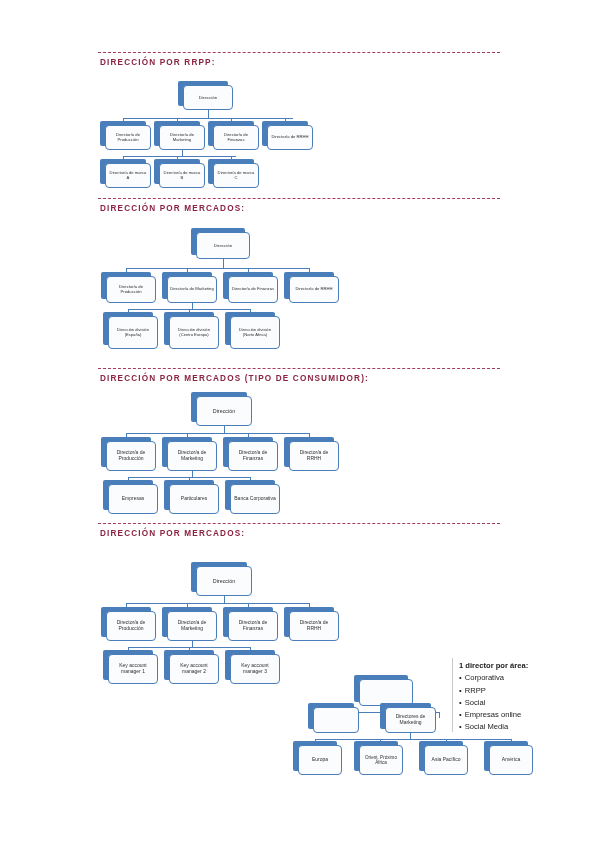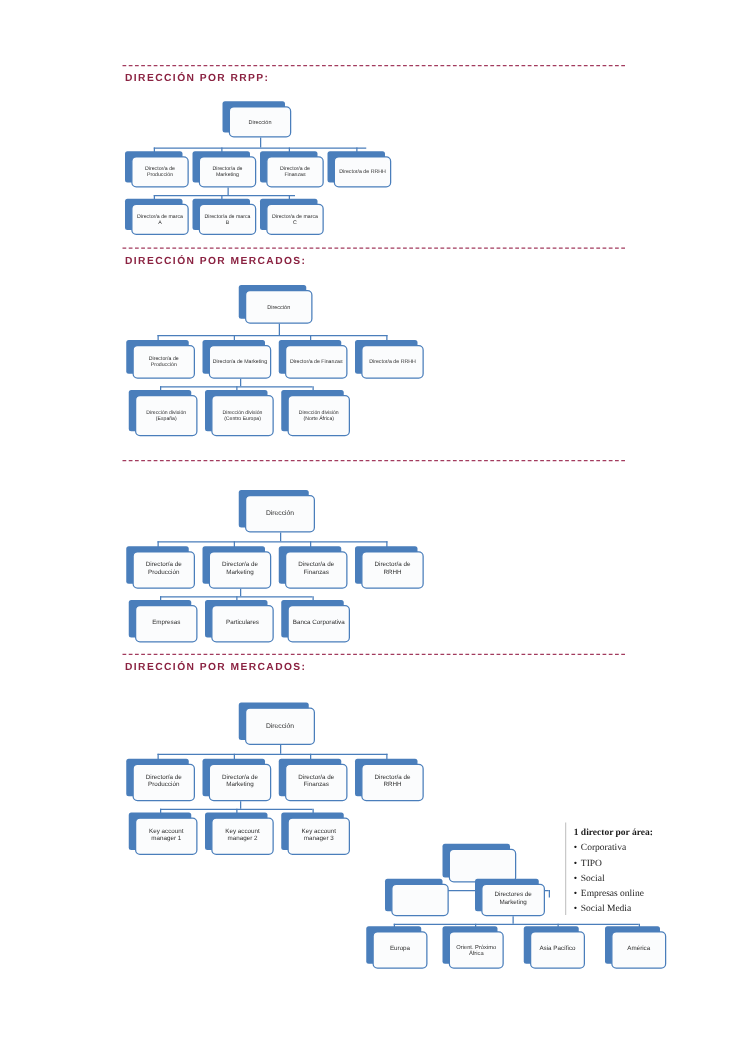--- a/index.html
+++ b/index.html
@@ -74,21 +74,20 @@
   }
   .ln.h { height: 1px; }
   .ln.v { width: 1px; }
 
   
   .note {
     position: absolute;
     font-size: 7.6px;
     color: #1a1a1a;
     line-height: 1.62;
-    font-family: Liberation Serif, serif;
   }
   .note .note-title { font-weight: bold; }
   .note ul { list-style: none; margin: 0; padding: 0; }
   .note li::before { content: "\2022"; margin-right: 3px; }
   .note-divider {
     position: absolute;
     border-left: 1px solid #c9c9c9;
     height: 74px;
   }
 </style>
@@ -213,20 +212,21 @@
         </div>
     </div>
     <div class="node" style="left:230px; top:316px; width:50px; height:33px;">
       <div class="face" style="font-size:4.1px;">
           <span>Dirección división (Norte África)</span>
         </div>
     </div>
   </div>
 
   <div class="rule" style="top:368px"></div>
+  <div class="heading" style="top:374px">DIRECCIÓN POR MERCADOS (TIPO DE CONSUMIDOR):</div>
 
   <div class="chart">
     <div class="node" style="left:196px; top:396px; width:56px; height:30px;">
       <div class="face" style="font-size:5.4px;">
           <span>Dirección</span>
         </div>
     </div>
     <div class="ln v" style="left:224px; top:426px; height:7px;"></div>
     <div class="ln h" style="left:126px; top:433px; width:184px;"></div>
     <div class="ln v" style="left:126px; top:433px; height:8px;"></div>
@@ -387,20 +387,20 @@
           <span>América</span>
         </div>
     </div>
   </div>
 
   <div class="note-divider" style="left:452px; top:658px;"></div>
   <div class="note" style="left:459px; top:660px; width:130px;">
     <div class="note-title">1 director por área:</div>
     <ul>
       <li>Corporativa</li>
-      <li>TIPO</li>
+      <li>RRPP</li>
       <li>Social</li>
       <li>Empresas online</li>
       <li>Social Media</li>
     </ul>
   </div>
 
 </div>
 
 </body></html>

